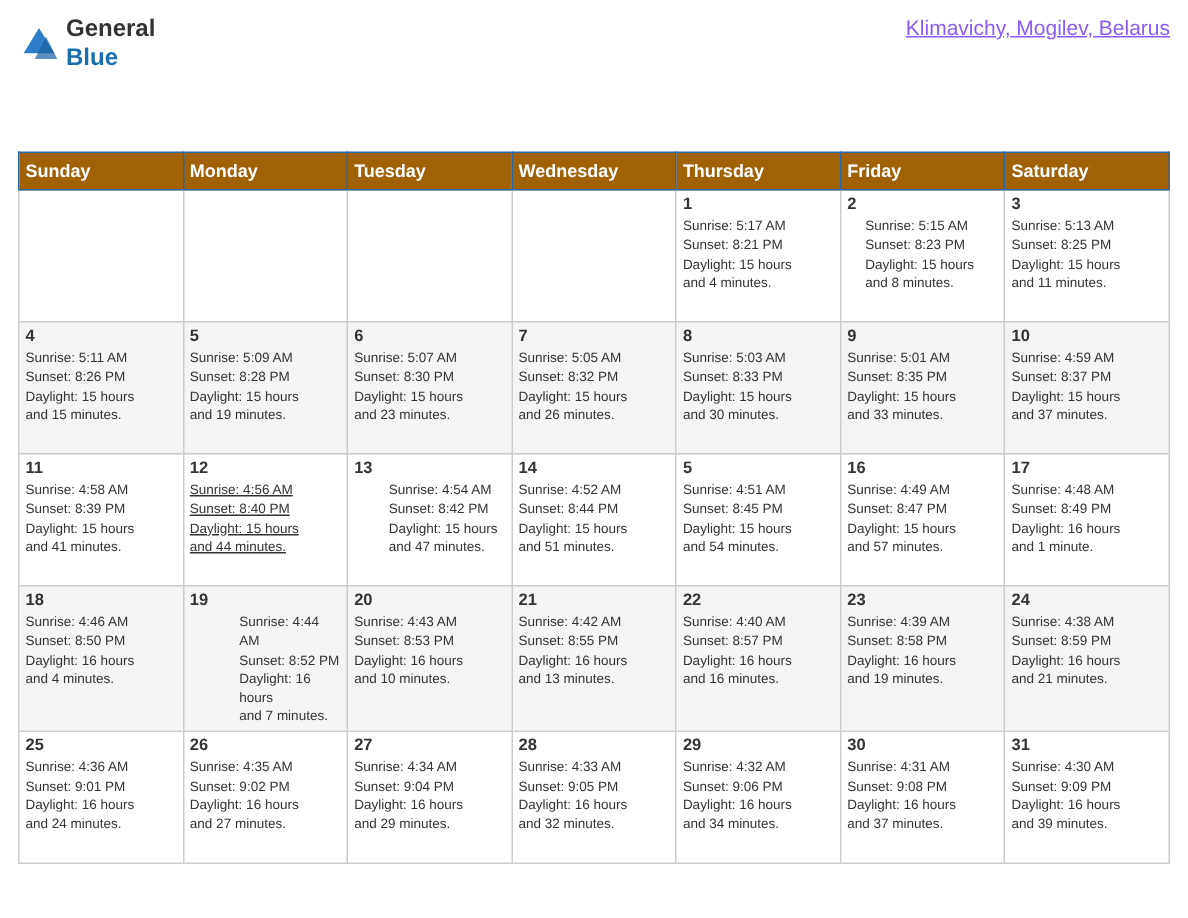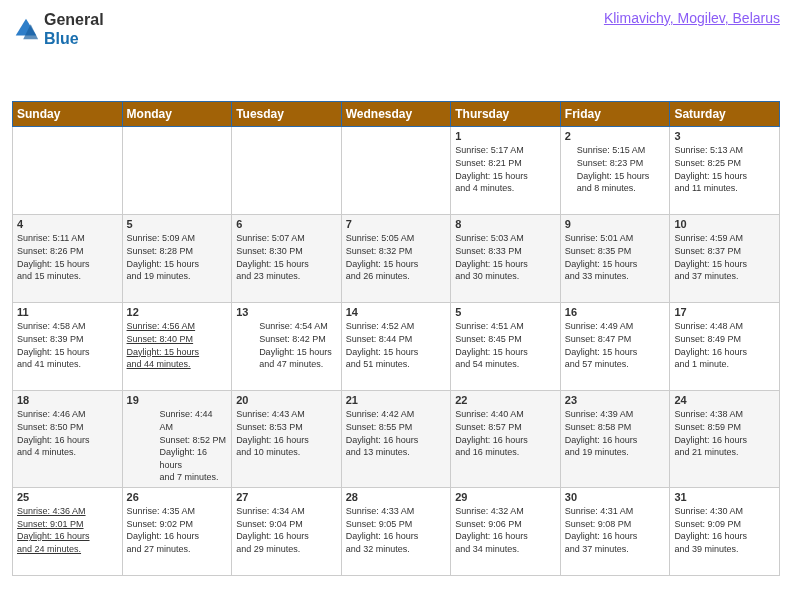--- a/index.html
+++ b/index.html
@@ -310,21 +310,21 @@
             <div class="day-num">24</div>
             <div class="day-info" style="white-space: pre-line;">Sunrise: 4:38 AM
 Sunset: 8:59 PM
 Daylight: 16 hours
 and 21 minutes.</div>
           </td>
         </tr>
         <tr>
           <td>
             <div class="day-num">25</div>
-            <div class="day-info" style="white-space: pre-line; text-decoration: underline;">Sunrise: 4:36 AM
+            <div class="day-info" style="white-space: pre-line;">Sunrise: 4:36 AM
 Sunset: 9:01 PM
 Daylight: 16 hours
 and 24 minutes.</div>
           </td>
           <td>
             <div class="day-num">26</div>
             <div class="day-info" style="white-space: pre-line;">Sunrise: 4:35 AM
 Sunset: 9:02 PM
 Daylight: 16 hours
 and 27 minutes.</div>

